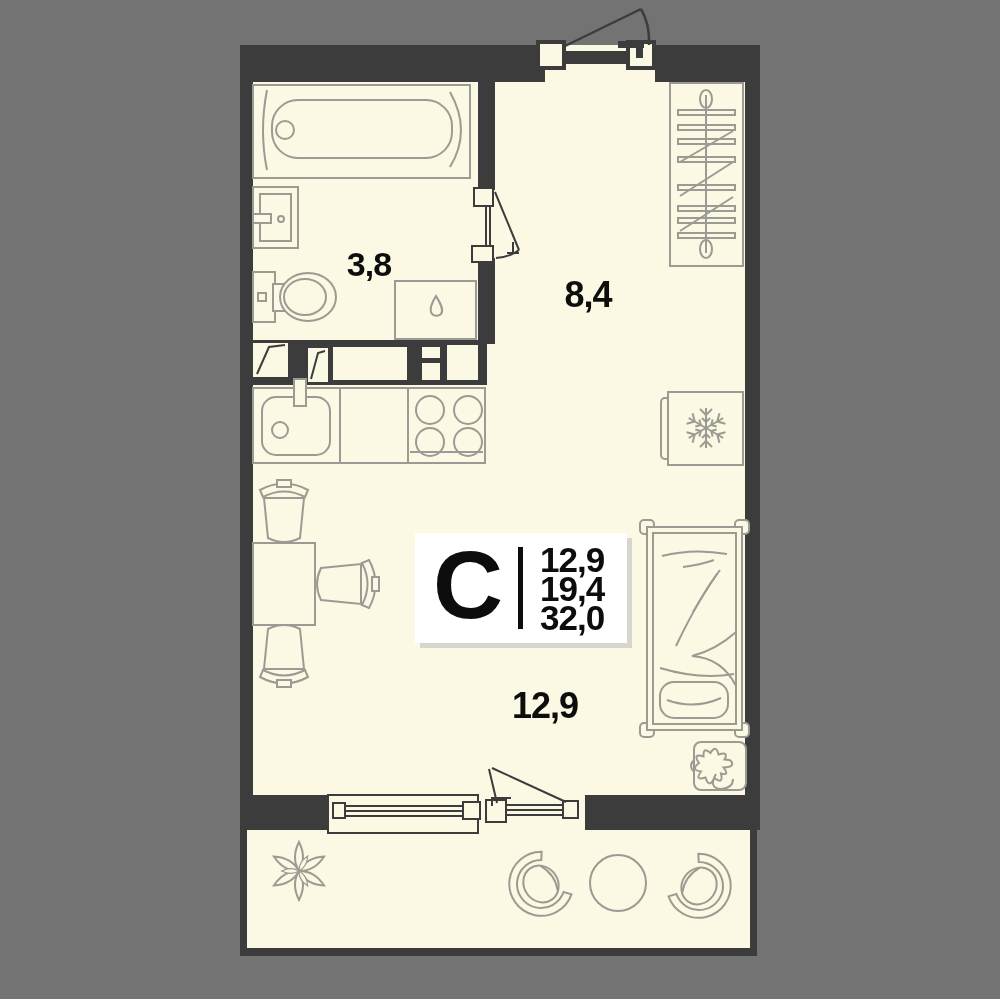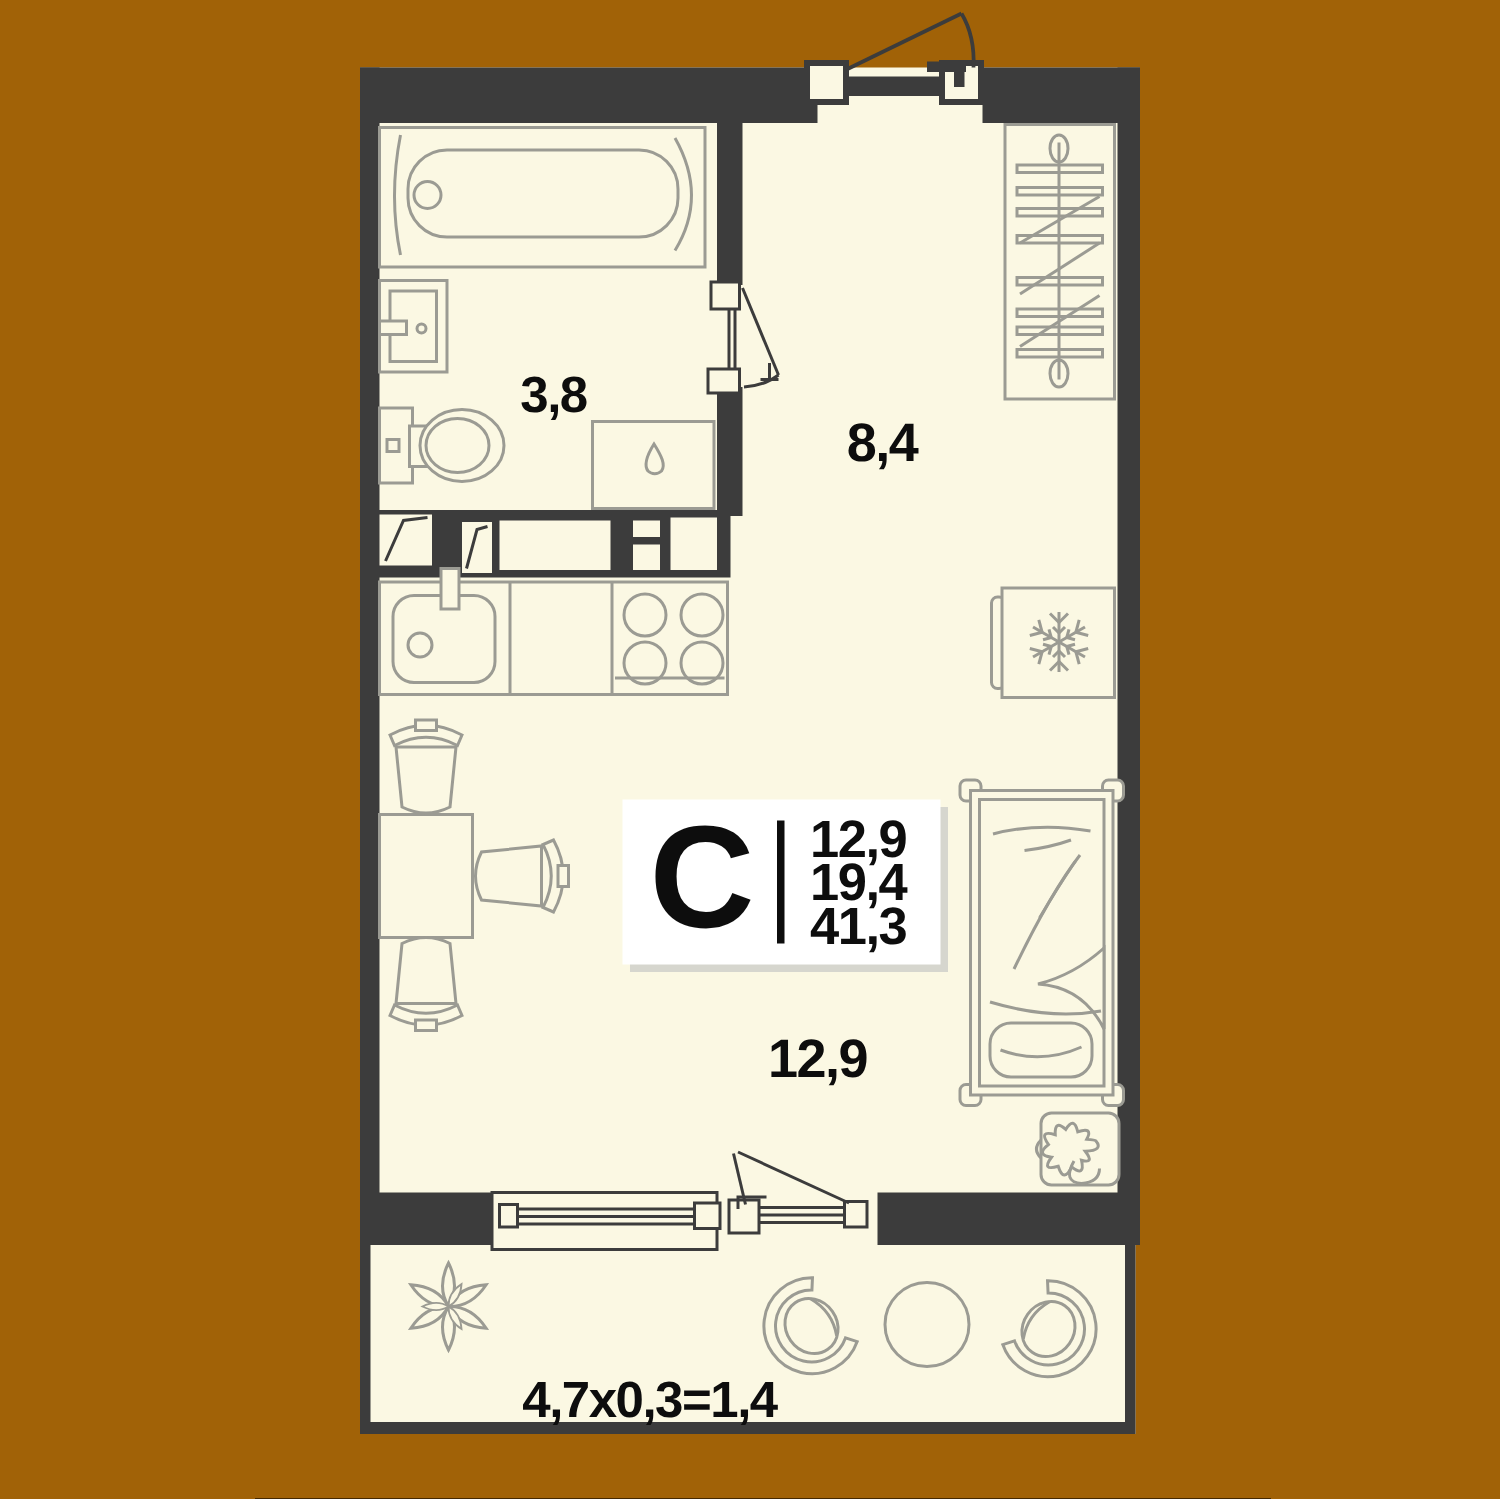--- a/index.html
+++ b/index.html
@@ -1,16 +1,16 @@
 <!DOCTYPE html>
 <html><head>
 <meta charset="utf-8">
 <style>
   html,body{margin:0;padding:0;background:#000;}
-  .stage{position:relative;width:1000px;height:999px;background:#a16207;overflow:hidden;
+  .stage{position:relative;width:1000px;height:999px;background:#737373;overflow:hidden;
          font-family:"Liberation Sans","DejaVu Sans",sans-serif;}
   .stage svg{position:absolute;left:0;top:0;}
   
   .w  {fill:#3c3c3c;stroke:none;}
   .f  {fill:#fbf8e3;stroke:#9b9b93;stroke-width:2;}
   .fn {fill:none;stroke:#9b9b93;stroke-width:2;}
   .d  {fill:none;stroke:#3c3c3c;stroke-width:2;}
   .df {fill:#fbf8e3;stroke:#3c3c3c;stroke-width:2;}
   .dw {fill:none;stroke:#3c3c3c;stroke-width:2.5;}
   .vent{fill:#fbf8e3;stroke:none;}
@@ -262,25 +262,24 @@
       <path class="d" d="M511,798 L492,798 L492,806"></path>
     </g>
   </svg>
 
   <div class="arealabel small" style="left:369px;top:264px;">3,8</div>
 
   <div class="arealabel" style="left:588px;top:295px;">8,4</div>
 
   <div class="arealabel" style="left:545px;top:706px;">12,9</div>
 
-  <div class="arealabel small" style="left:433px;top:934px;">4,7х0,3=1,4</div>
 
   <div class="statcard">
     <div class="stattype">С</div>
     <div class="statdivider"></div>
     <div class="statnums">
       <span>12,9</span>
       <span>19,4</span>
-      <span>41,3</span>
+      <span>32,0</span>
     </div>
   </div>
 
 </div>
 
 </body></html>

